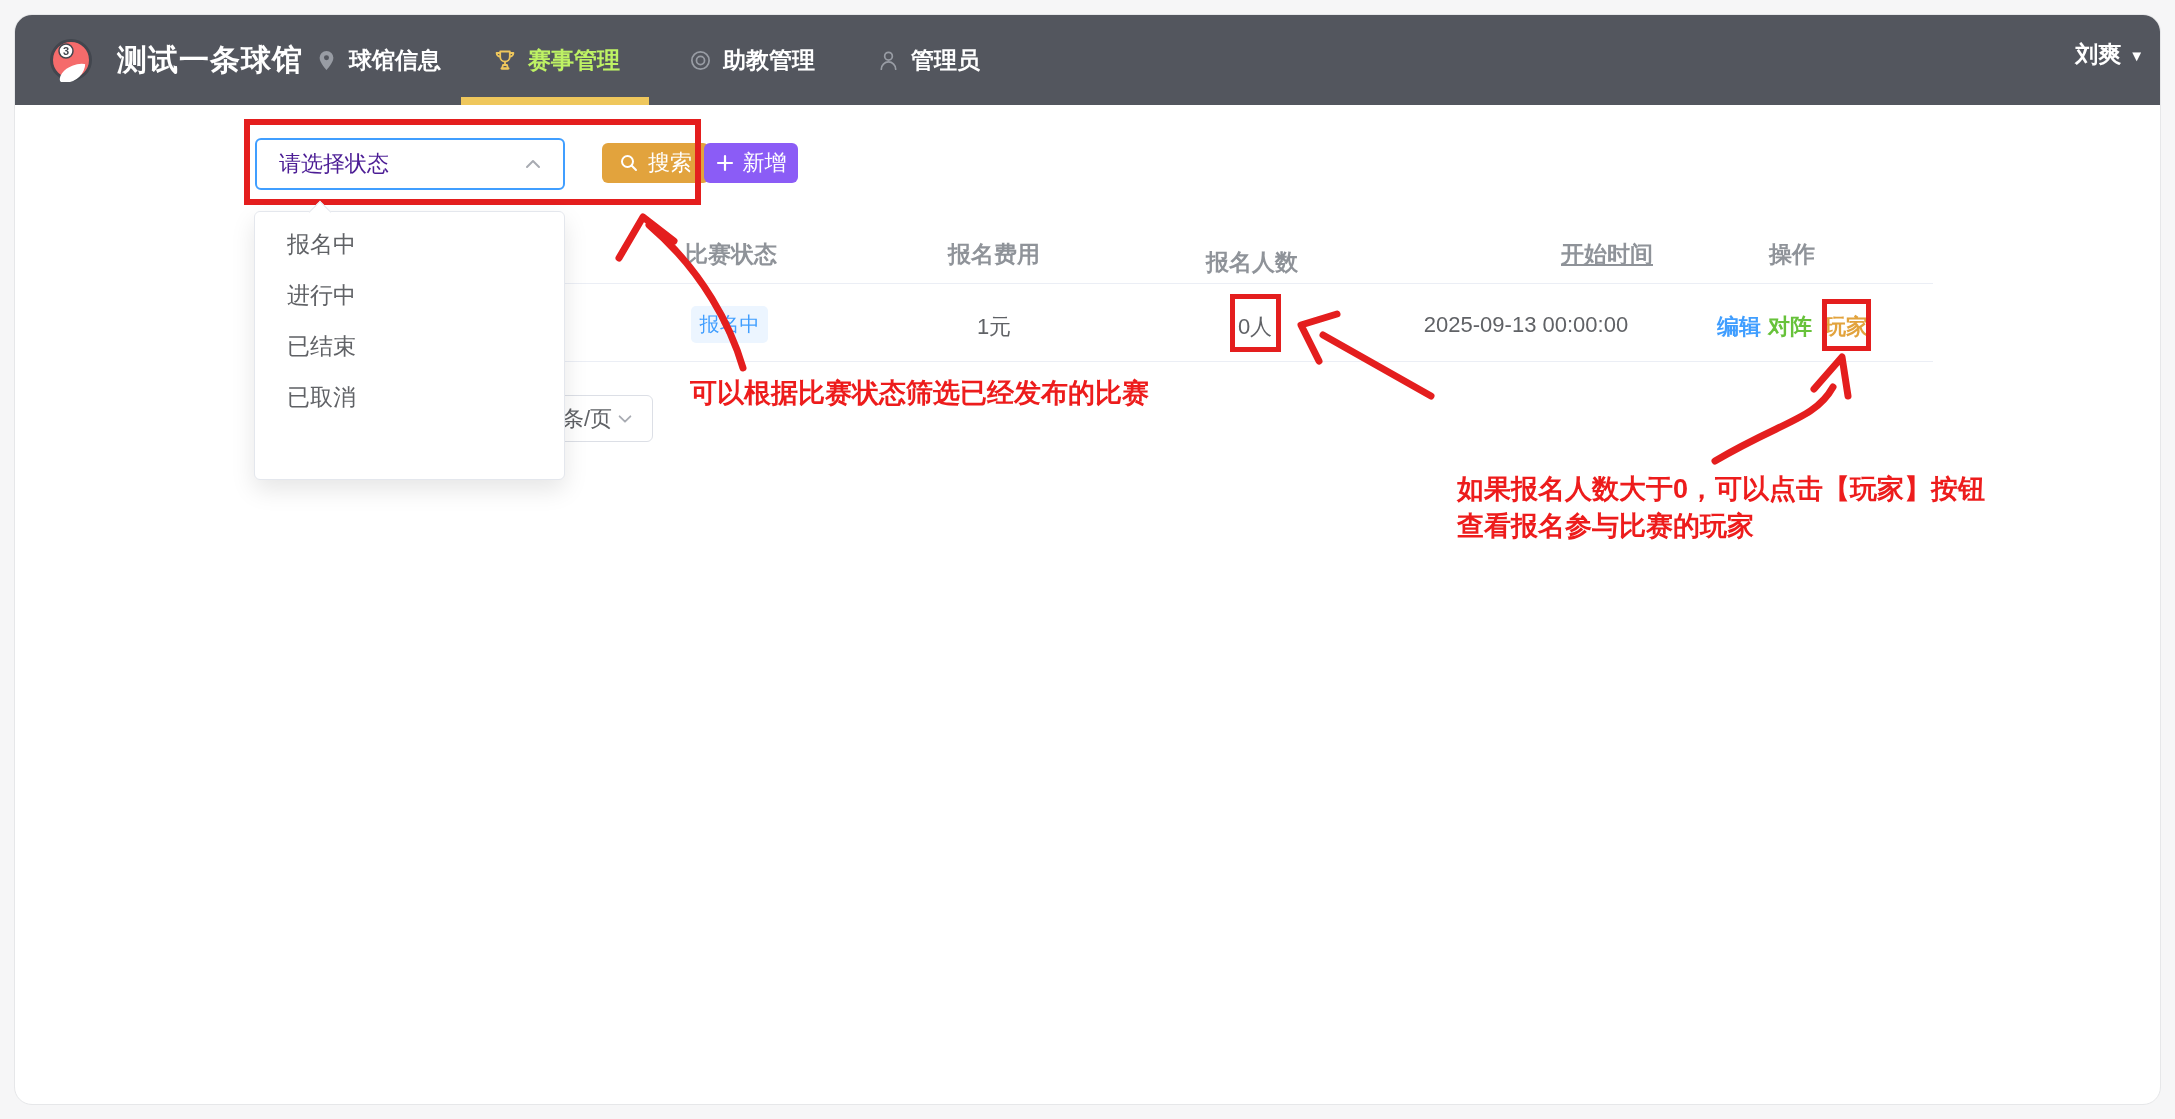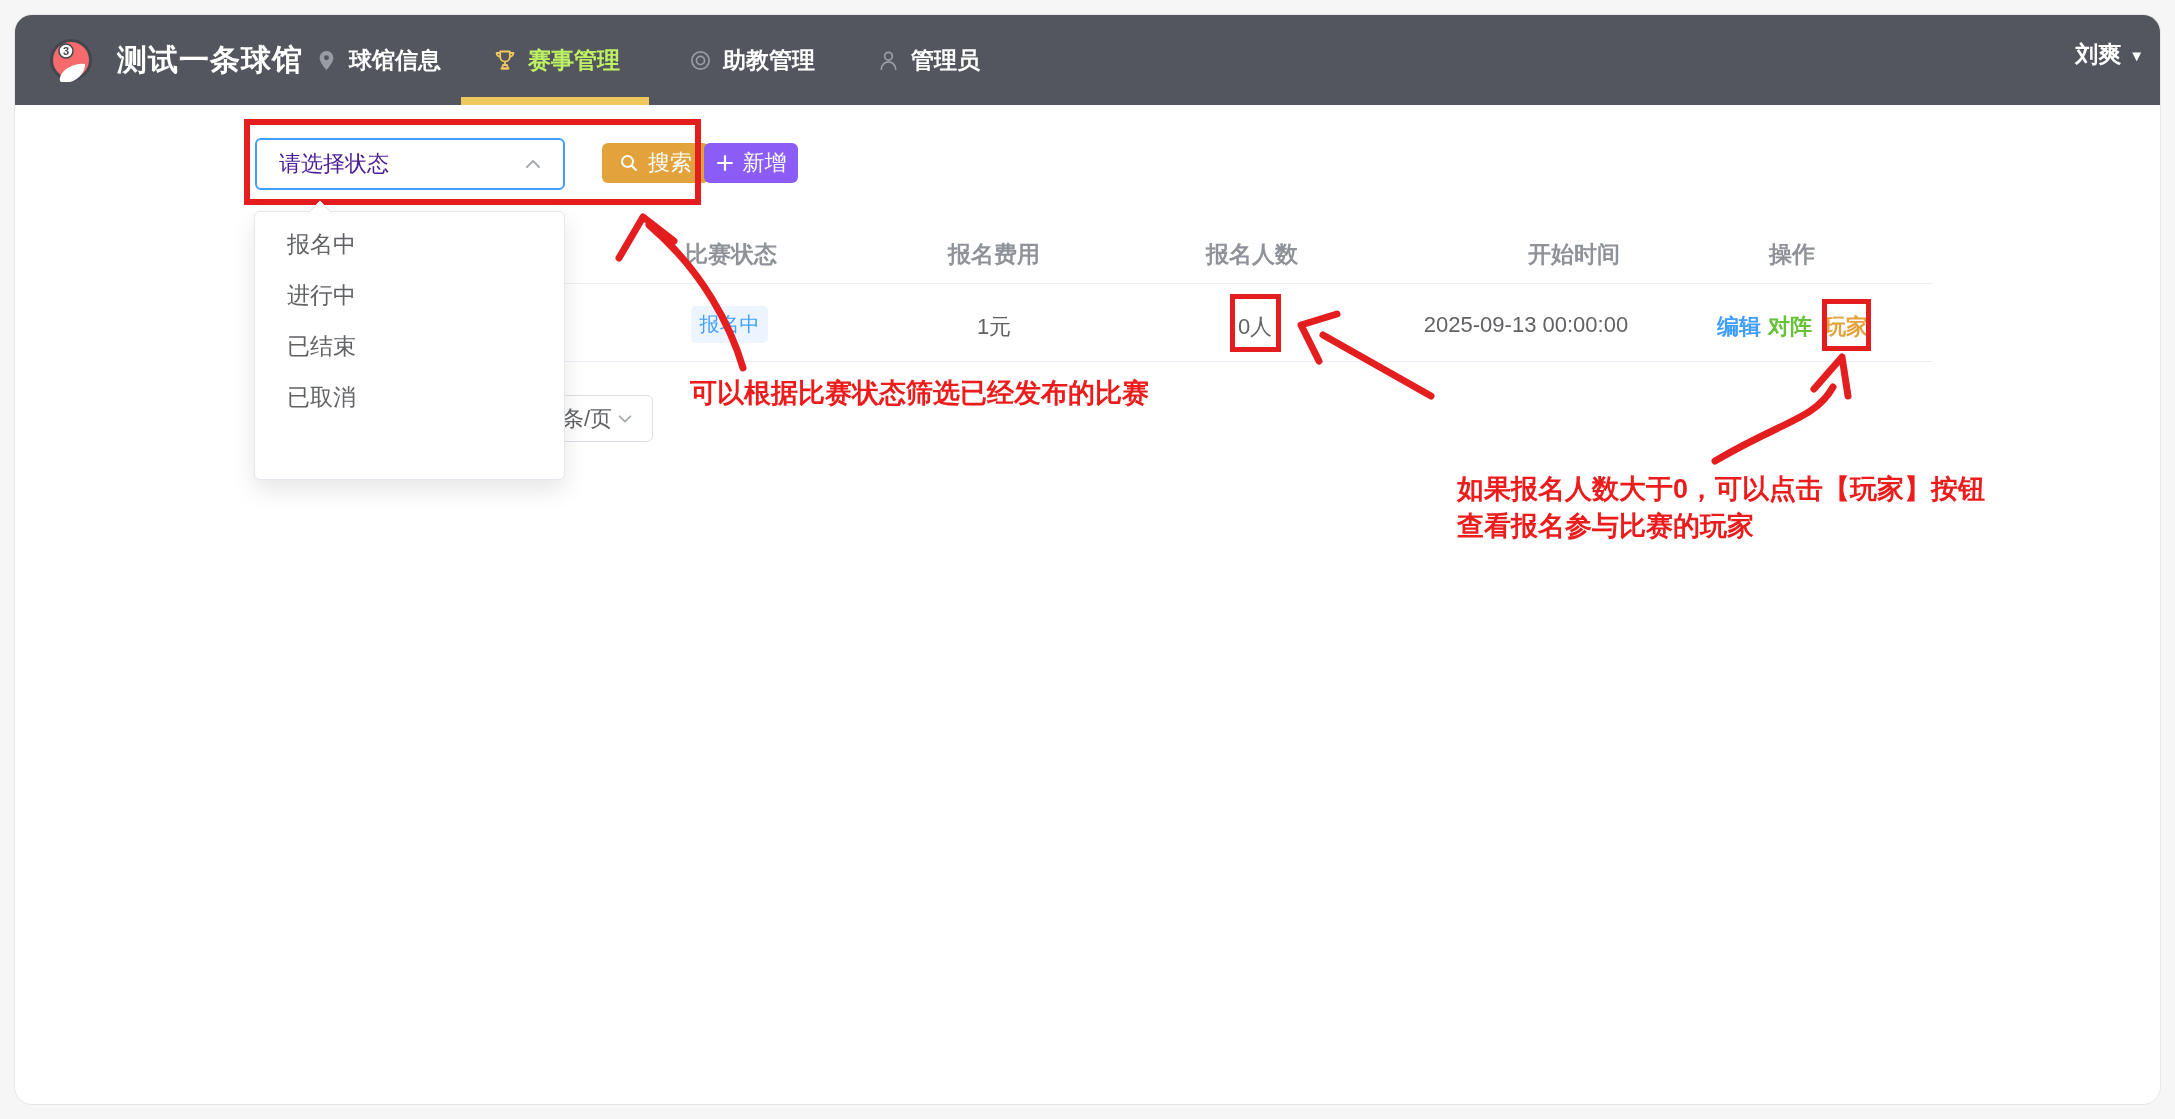--- a/index.html
+++ b/index.html
@@ -198,22 +198,22 @@
         <line x1="2" y1="9" x2="16" y2="9"></line>
       </svg>
     </span>
     <span>新增</span>
   </button>
 
   <div class="red-box1"></div>
 
   <span class="th" style="left:716px;text-align:center;">比赛状态</span>
   <span class="th" style="left:979px;">报名费用</span>
-  <span class="th" style="left:1237px;">报名人数</span>
-  <span class="th" style="left:1559px;">开始时间</span>
+  <span class="th" style="left:1237px;margin-top:8px;">报名人数</span>
+  <span class="th" style="left:1592px;text-decoration:underline;">开始时间</span>
   <span class="th" style="left:1777px;">操作</span>
 
   <div class="hline" style="top:268px;"></div>
 
   <div>
     <span class="badge">报名中</span>
     <span class="cell" style="left:979px;  top:297px;">1元</span>
     <span class="cell" style="left:1240px; top:297px;">0人</span>
     <span class="cell" style="left:1511px; top:297px;">2025-09-13 00:00:00</span>
     <span class="action act-edit" style="left:1724px;">编辑</span>

